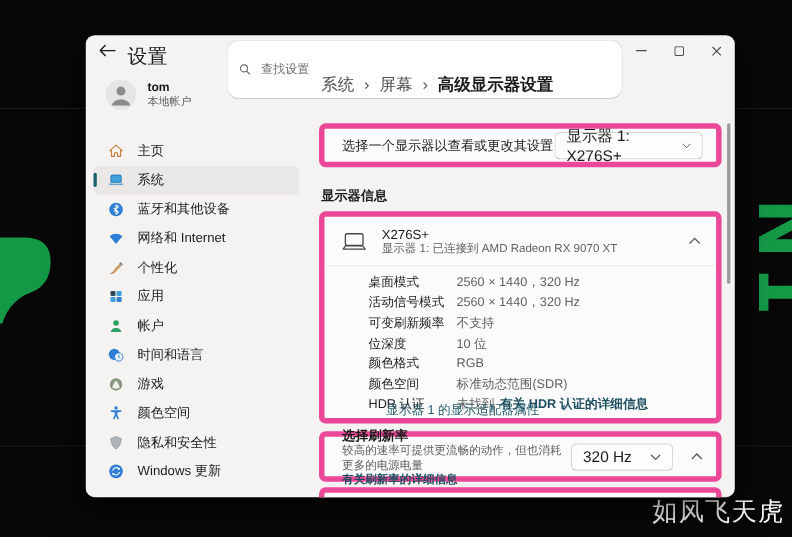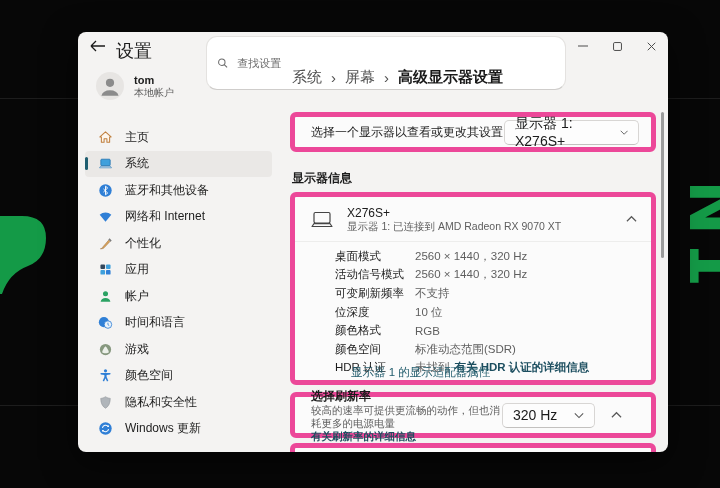--- a/index.html
+++ b/index.html
@@ -59,40 +59,41 @@
   .c2sub{font-size:10.5px;color:#5e5e5e;line-height:13px;}
   .c2head .chev{margin-left:auto;}
   .details{position:absolute;left:40px;top:50px;right:14px;}
   .drow{display:flex;height:18.6px;align-items:center;font-size:11.5px;}
   .drow .dl{width:80px;color:#1c1c1c;}
   .drow .dv{color:#5f5f5f;}
   .tlink{color:#235d6d;}
   .blink{color:#1d4f60;font-weight:700;}
   .adapter{position:absolute;left:56px;top:168px;font-size:11.5px;}
   .card3{top:332px;height:46px;display:flex;align-items:center;
-         padding:0 29px 0 16px;}
+         padding:0 12px 0 16px;}
   .c3left{display:flex;flex-direction:column;padding-top:1px;}
   .c3title{font-size:12px;font-weight:700;line-height:15px;}
   .c3sub{font-size:10.5px;color:#5e5e5e;line-height:13px;}
   .c3link{font-size:10.5px;line-height:13px;}
   .c3right{display:flex;align-items:center;gap:16px;}
   .card4{top:383px;height:40px;padding:6px 0 0 45px;font-size:12px;color:#1c1c1c;}
   .scrollbar{position:absolute;right:4px;top:52px;width:3px;height:146px;background:#9b9b9b;border-radius:2px;}
 </style>
 </head>
 <body>
 
 <div class="stage">
   <div class="bgline" style="top:98px"></div>
   <div class="bgline" style="top:405px"></div>
 
   <svg class="green-blob" width="52" height="90" viewBox="0 0 52 90">
     <path d="M0 6 L22 6 Q46 6 46 28 Q46 49 28 56 Q9 63 2 84 L0 84 Z" fill="#149a47"></path>
   </svg>
   <div class="green-rot">N1</div>
+  <div class="watermark">如风飞天虎</div>
 
   <div class="win">
 
     <div class="titlebar">
       <svg class="back" viewBox="0 0 16 12">
         <path d="M1 6 H15 M1 6 L6 1 M1 6 L6 11" stroke="#1b1b1b" stroke-width="1.3" fill="none"></path>
       </svg>
       <div class="apptitle">设置</div>
       <div class="search">
         <svg width="12" height="12" viewBox="0 0 14 14">

